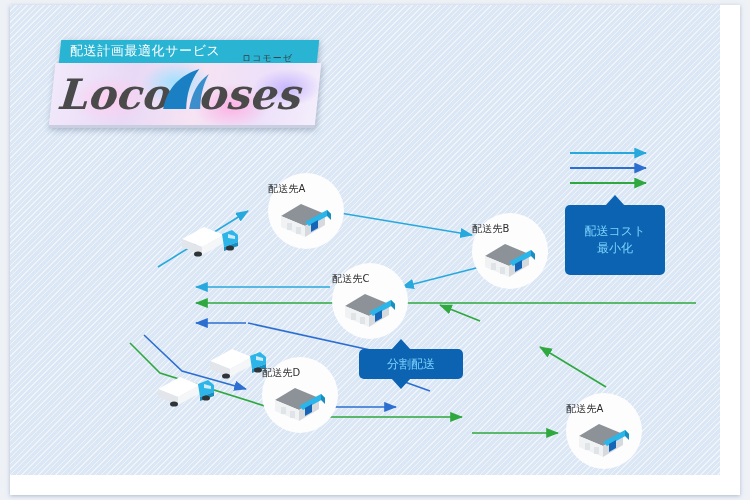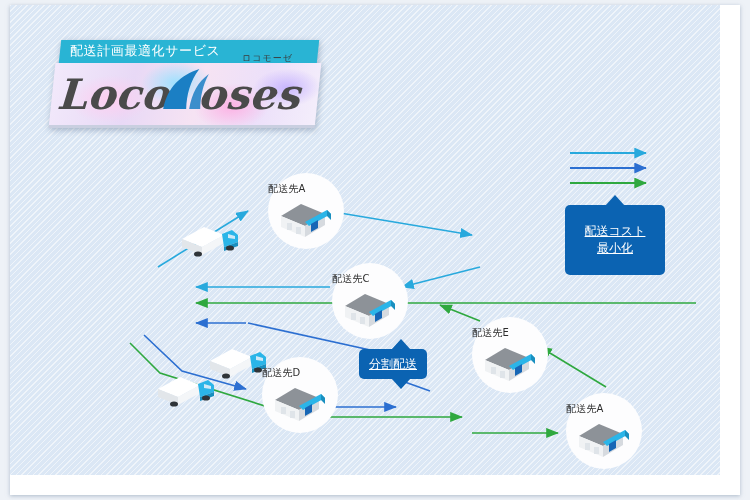--- a/index.html
+++ b/index.html
@@ -86,37 +86,36 @@
     font-family:"DejaVu Sans",sans-serif;
   }
   #node-warehouse .art{position:absolute;left:9px;top:29px;width:94px;height:64px;}
 
   
   .callout{position:absolute;}
   .callout .box{
     position:absolute;left:0;top:0;
     background:#0b63b2;border-radius:5px;
     display:flex;align-items:center;justify-content:center;
-    color:#ffffff;text-align:center;
+    color:#7dd3fc;text-align:center;
     font-family:"DejaVu Sans",sans-serif;
-    text-decoration:underline;
   }
   .callout .tip-up,.callout .tip-dn{
     position:absolute;width:0;height:0;
     border-left:10px solid transparent;border-right:10px solid transparent;
   }
   .callout .tip-up{border-bottom:11px solid #0b63b2;}
   .callout .tip-dn{border-top:11px solid #0b63b2;}
 
   #callout-cost{left:555px;top:200px;}
   #callout-cost .box{width:100px;height:70px;font-size:12px;line-height:17px;}
   #callout-cost .tip-up{left:40px;top:-10px;}
 
   #callout-split{left:349px;top:344px;}
-  #callout-split .box{width:68px;height:30px;font-size:12px;}
+  #callout-split .box{width:104px;height:30px;font-size:12px;}
   #callout-split .tip-up{left:32px;top:-10px;}
   #callout-split .tip-dn{left:32px;top:29px;}
 
   .co-line{display:block;}
 
   
   #cost-arrows{position:absolute;left:558px;top:142px;width:110px;height:48px;}
 </style>
 </head>
 <body>
@@ -251,20 +250,34 @@
         <path d="M6,22 L6,33 L30,43 L30,32 Z" fill="#f0f2f4"></path>
         <path d="M30,32 L50,20 L50,31 L30,43 Z" fill="#d6dadf"></path>
         <path d="M30,28 L52,16 L56,20 L34,32 Z" fill="#2bb5e8"></path>
         <path d="M52,16 L56,20 L56,26 L52,22 Z" fill="#1a8fbf"></path>
         <rect x="12" y="29" width="5" height="7" fill="#dfe4e9"></rect>
         <rect x="21" y="33" width="5" height="7" fill="#dfe4e9"></rect>
         <path d="M36,30 L43,26 L43,34 L36,38 Z" fill="#1766b5"></path>
       </svg>
     </div>
 
+    <div class="node" style="left:462px;top:208px;">
+      <div class="disc"></div>
+      <div class="nlabel">配送先B</div>
+      <svg class="art" viewBox="0 0 62 48">
+        <path d="M6,22 L26,10 L50,20 L30,32 Z" fill="#8d9298"></path>
+        <path d="M6,22 L6,33 L30,43 L30,32 Z" fill="#f0f2f4"></path>
+        <path d="M30,32 L50,20 L50,31 L30,43 Z" fill="#d6dadf"></path>
+        <path d="M30,28 L52,16 L56,20 L34,32 Z" fill="#2bb5e8"></path>
+        <path d="M52,16 L56,20 L56,26 L52,22 Z" fill="#1a8fbf"></path>
+        <rect x="12" y="29" width="5" height="7" fill="#dfe4e9"></rect>
+        <rect x="21" y="33" width="5" height="7" fill="#dfe4e9"></rect>
+        <path d="M36,30 L43,26 L43,34 L36,38 Z" fill="#1766b5"></path>
+      </svg>
+    </div>
 
     <div class="node" style="left:252px;top:352px;">
       <div class="disc"></div>
       <div class="nlabel">配送先D</div>
       <svg class="art" viewBox="0 0 62 48">
         <path d="M6,22 L26,10 L50,20 L30,32 Z" fill="#8d9298"></path>
         <path d="M6,22 L6,33 L30,43 L30,32 Z" fill="#f0f2f4"></path>
         <path d="M30,32 L50,20 L50,31 L30,43 Z" fill="#d6dadf"></path>
         <path d="M30,28 L52,16 L56,20 L34,32 Z" fill="#2bb5e8"></path>
         <path d="M52,16 L56,20 L56,26 L52,22 Z" fill="#1a8fbf"></path>
@@ -282,34 +295,20 @@
         <path d="M6,22 L6,33 L30,43 L30,32 Z" fill="#f0f2f4"></path>
         <path d="M30,32 L50,20 L50,31 L30,43 Z" fill="#d6dadf"></path>
         <path d="M30,28 L52,16 L56,20 L34,32 Z" fill="#2bb5e8"></path>
         <path d="M52,16 L56,20 L56,26 L52,22 Z" fill="#1a8fbf"></path>
         <rect x="12" y="29" width="5" height="7" fill="#dfe4e9"></rect>
         <rect x="21" y="33" width="5" height="7" fill="#dfe4e9"></rect>
         <path d="M36,30 L43,26 L43,34 L36,38 Z" fill="#1766b5"></path>
       </svg>
     </div>
 
-    <div class="node" style="left:462px;top:312px;">
-      <div class="disc"></div>
-      <div class="nlabel">配送先E</div>
-      <svg class="art" viewBox="0 0 62 48">
-        <path d="M6,22 L26,10 L50,20 L30,32 Z" fill="#8d9298"></path>
-        <path d="M6,22 L6,33 L30,43 L30,32 Z" fill="#f0f2f4"></path>
-        <path d="M30,32 L50,20 L50,31 L30,43 Z" fill="#d6dadf"></path>
-        <path d="M30,28 L52,16 L56,20 L34,32 Z" fill="#2bb5e8"></path>
-        <path d="M52,16 L56,20 L56,26 L52,22 Z" fill="#1a8fbf"></path>
-        <rect x="12" y="29" width="5" height="7" fill="#dfe4e9"></rect>
-        <rect x="21" y="33" width="5" height="7" fill="#dfe4e9"></rect>
-        <path d="M36,30 L43,26 L43,34 L36,38 Z" fill="#1766b5"></path>
-      </svg>
-    </div>
 
 
     <div class="node" style="left:556px;top:388px;">
       <div class="disc"></div>
       <div class="nlabel">配送先A</div>
       <svg class="art" viewBox="0 0 62 48">
         <path d="M6,22 L26,10 L50,20 L30,32 Z" fill="#8d9298"></path>
         <path d="M6,22 L6,33 L30,43 L30,32 Z" fill="#f0f2f4"></path>
         <path d="M30,32 L50,20 L50,31 L30,43 Z" fill="#d6dadf"></path>
         <path d="M30,28 L52,16 L56,20 L34,32 Z" fill="#2bb5e8"></path>

